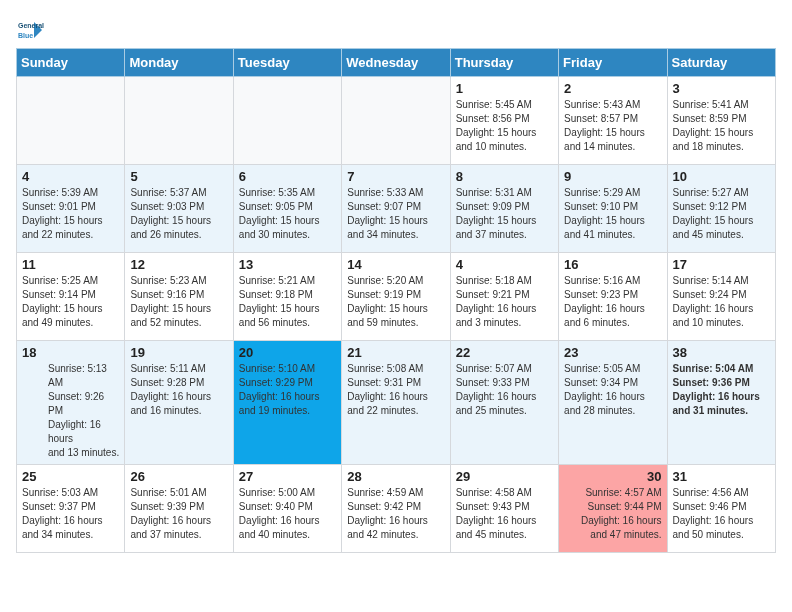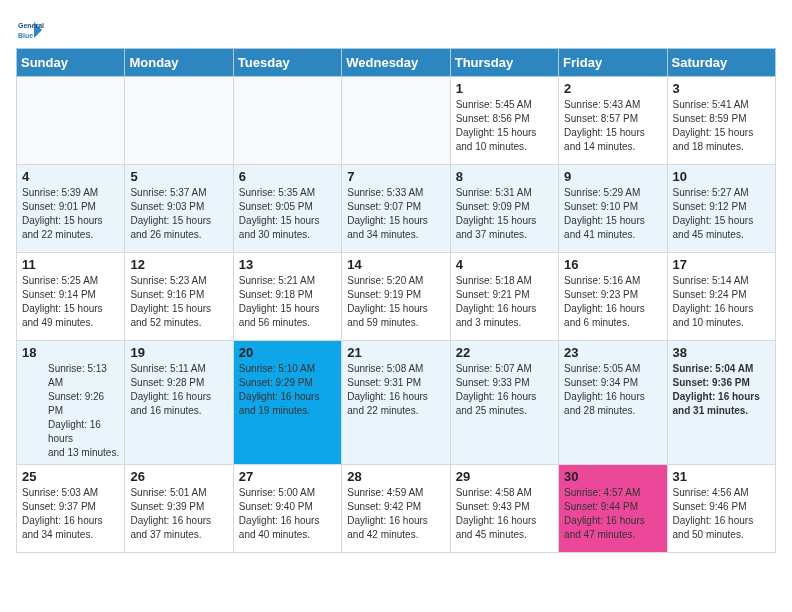--- a/index.html
+++ b/index.html
@@ -322,21 +322,21 @@
 Daylight: 16 hours
 and 42 minutes.</div>
         </td>
         <td style="background: rgb(255, 255, 255);">
           <span class="day-num">29</span>
           <div class="day-info" style="white-space: pre-line;">Sunrise: 4:58 AM
 Sunset: 9:43 PM
 Daylight: 16 hours
 and 45 minutes.</div>
         </td>
-        <td style="background: #ec4899;">
+        <td style="background: #fca5a5; text-align: right;">
           <span class="day-num">30</span>
           <div class="day-info" style="white-space: pre-line;">Sunrise: 4:57 AM
 Sunset: 9:44 PM
 Daylight: 16 hours
 and 47 minutes.</div>
         </td>
         <td style="background: rgb(255, 255, 255);">
           <span class="day-num">31</span>
           <div class="day-info" style="white-space: pre-line;">Sunrise: 4:56 AM
 Sunset: 9:46 PM

